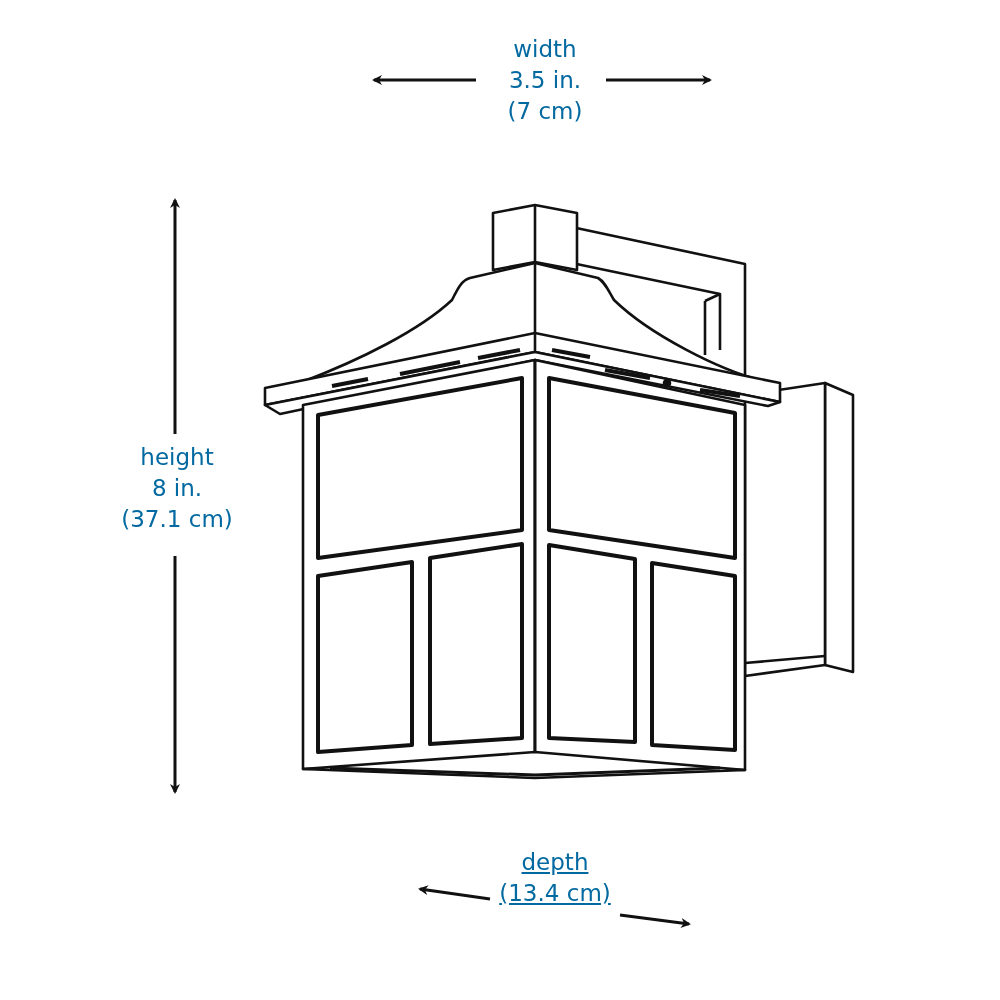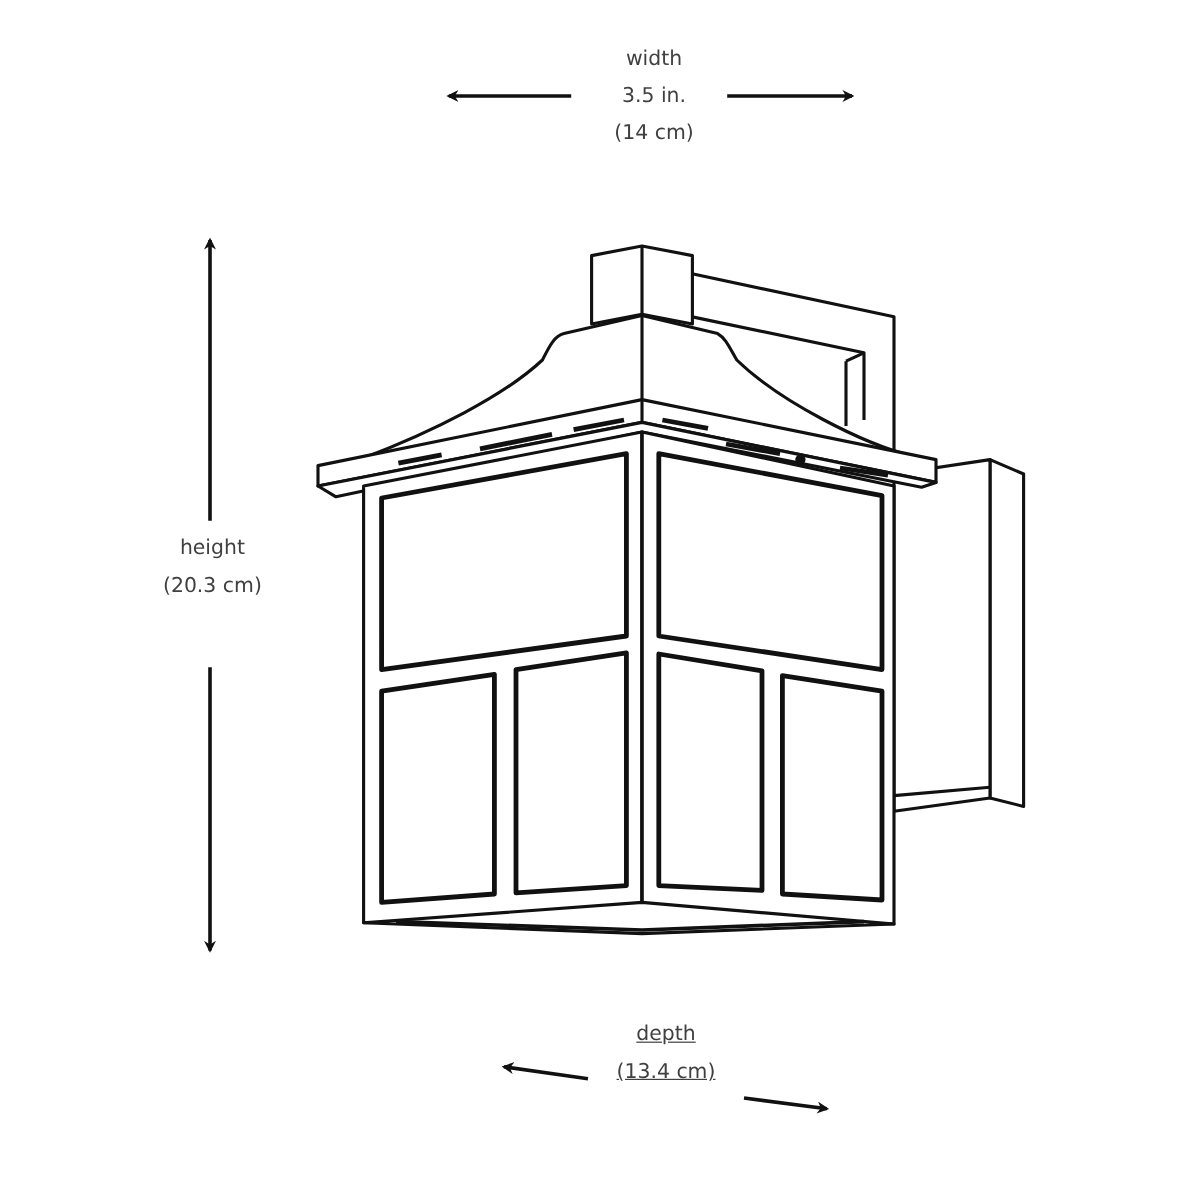--- a/index.html
+++ b/index.html
@@ -1,18 +1,18 @@
 <!DOCTYPE html>
 <html><head>
 <meta charset="utf-8">
 <style>
   html, body { margin: 0; padding: 0; background: #ffffff; }
   body { width: 1000px; height: 1000px; position: relative; overflow: hidden;
          font-family: "DejaVu Sans", "Liberation Sans", sans-serif; color: #111; }
-  .label { position: absolute; text-align: center; font-size: 17px; line-height: 31px; color: #404040; }
+  .label { position: absolute; text-align: center; font-size: 23px; line-height: 31px; color: #0369a1; }
   .label div { white-space: nowrap; }
   #width-label { left: 470px; top: 34px; width: 150px; }
   #height-label { left: 112px; top: 442px; width: 130px; text-align: center; }
   #depth-label { left: 475px; top: 847px; width: 160px; text-decoration: underline; }
   svg.drawing { position: absolute; left: 0; top: 0; }
 </style>
 </head>
 <body>
 
 <svg class="drawing" width="1000" height="1000" viewBox="0 0 1000 1000" xmlns="http://www.w3.org/2000/svg">
@@ -103,24 +103,25 @@
       <polygon points="303,769 535,752 745,770 535,778"></polygon>
       <line x1="330" y1="768" x2="535" y2="775" stroke-width="3"></line>
       <line x1="535" y1="775" x2="720" y2="768" stroke-width="3"></line>
     </g>
   </g>
 </svg>
 
 <div class="label" id="width-label">
   <div>width</div>
   <div>3.5 in.</div>
-  <div>(14 cm)</div>
+  <div>(7 cm)</div>
 </div>
 
 <div class="label" id="height-label">
   <div>height</div>
-  <div>(20.3 cm)</div>
+  <div>8 in.</div>
+  <div>(37.1 cm)</div>
 </div>
 
 <div class="label" id="depth-label">
   <div>depth</div>
   <div>(13.4 cm)</div>
 </div>
 
 </body></html>

